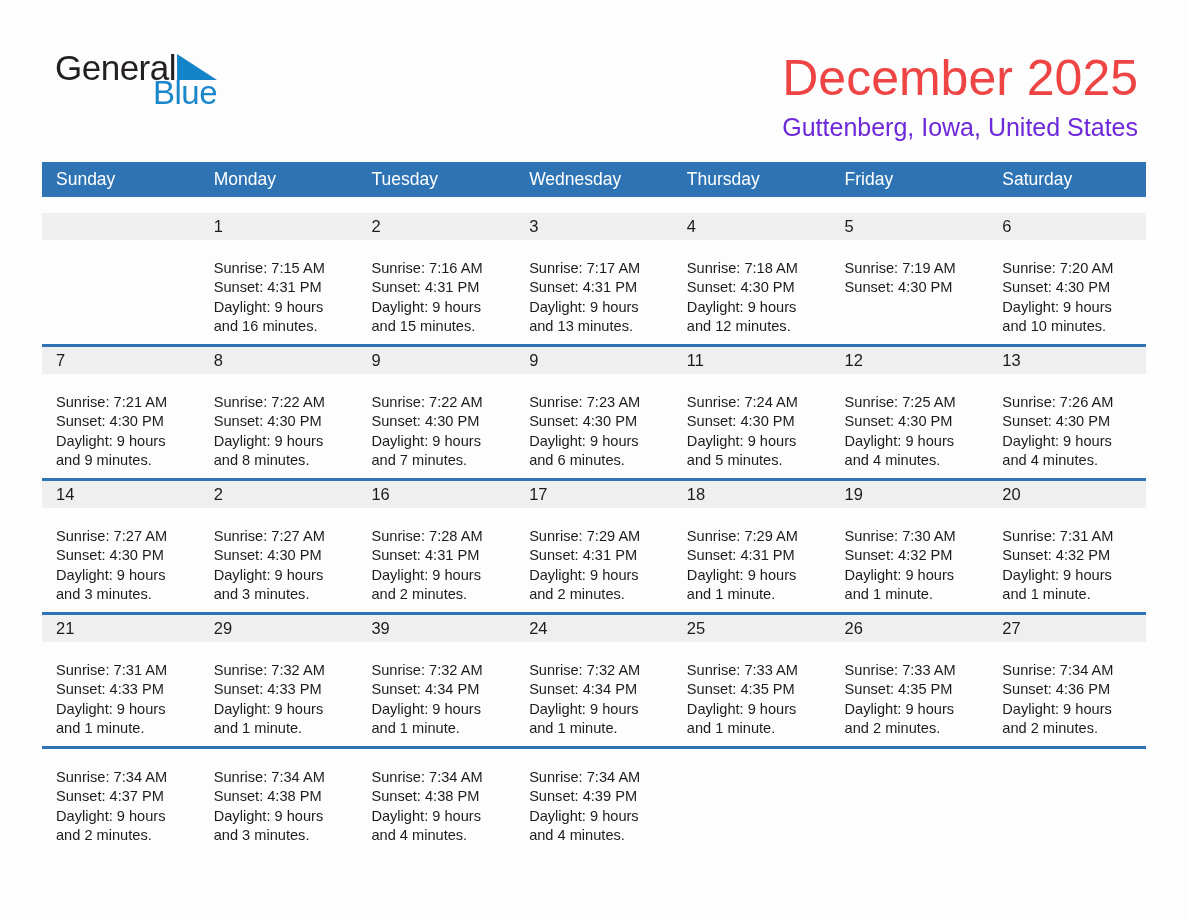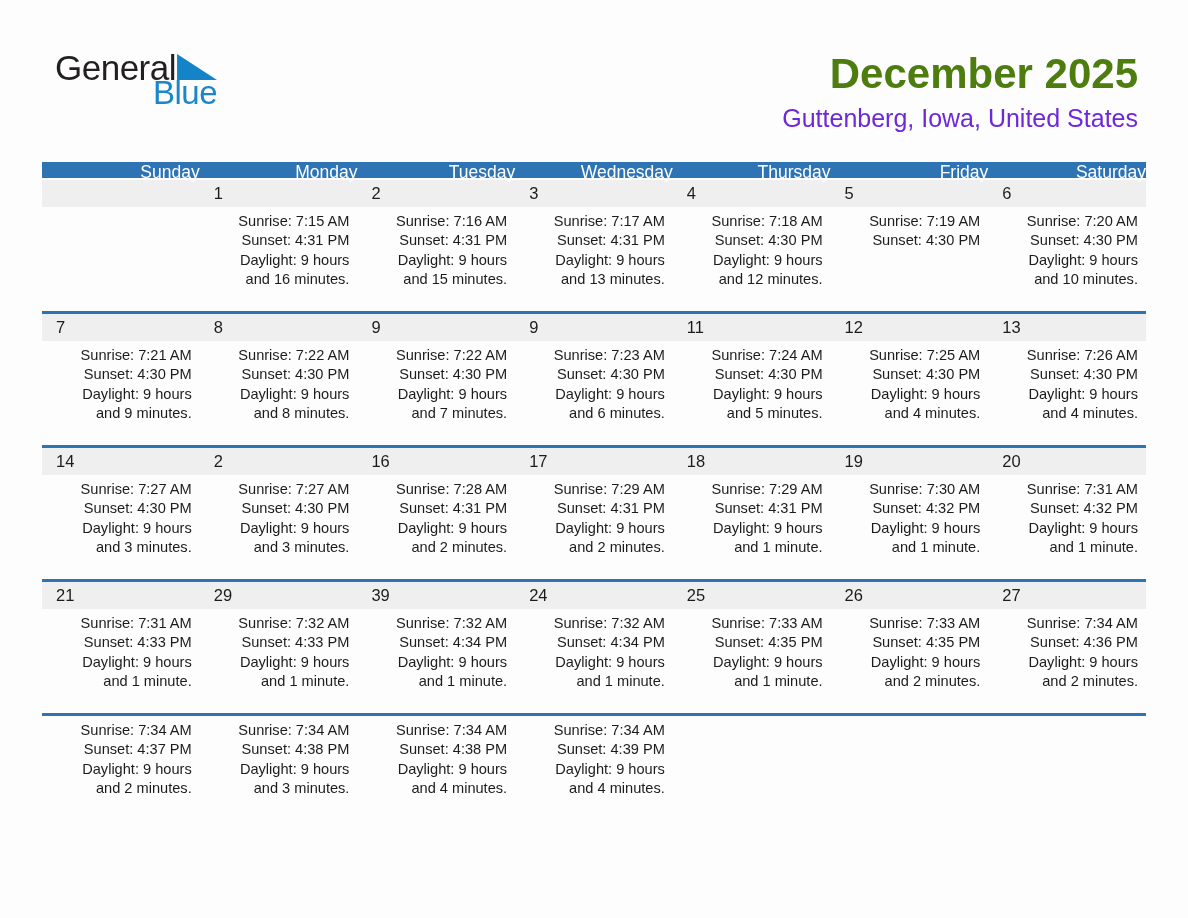--- a/index.html
+++ b/index.html
@@ -39,47 +39,46 @@
     background: var(--logo-blue);
     clip-path: polygon(0 0, 100% 100%, 0 100%);
     margin-left: 1px; margin-bottom: 1px;
   }
   .logo-row2 {
     text-align: right; margin-top: -9px;
     font-size: 33px; line-height: 1;
     color: var(--logo-text-blue); letter-spacing: -0.5px;
   }
   .titles { text-align: right; padding-right: 8px; }
-  .page-title { font-size: 42px; font-weight: 700; color: #4d7c0f; line-height: 1.12; }
+  .page-title { font-size: 50px; font-weight: 400; color: #ef4444; line-height: 1.12; }
   .page-subtitle { font-size: 25px; font-weight: 400; color: #6d28d9; margin-top: 7px; }
 
   
   .calendar { margin-top: 8px; }
   .weekday-header {
     display: grid; grid-template-columns: repeat(7, 1fr);
     background: var(--header-bg);
-    height: 16px; align-items: center;
-    margin-bottom: 2px;
-    text-align: right;
+    height: 35px; align-items: center;
+    margin-bottom: 16px;
   }
   .weekday-cell { color: #FFFFFF; font-size: 17.5px; padding-left: 14px; }
 
   .week-row { border-top: 3px solid var(--divider); }
   .week-row:first-child { border-top: none; }
   .day-band {
     display: grid; grid-template-columns: repeat(7, 1fr);
     background: var(--band-bg);
     height: 27px;
   }
   .band-cell { font-size: 16.5px; line-height: 27px; padding-left: 14px; color: var(--ink); }
   .week-body {
     display: grid; grid-template-columns: repeat(7, 1fr);
     min-height: 104px;
   }
-  .day-cell { padding: 5px 8px 0 14px; text-align: right; }
+  .day-cell { padding: 19px 8px 0 14px; }
   .day-line { font-size: 14.6px; line-height: 19.3px; color: var(--ink); }
 </style>
 </head>
 <body>
 
 <div class="page">
 
   <div class="top-header">
     <div class="logo">
       <div class="logo-row1">

